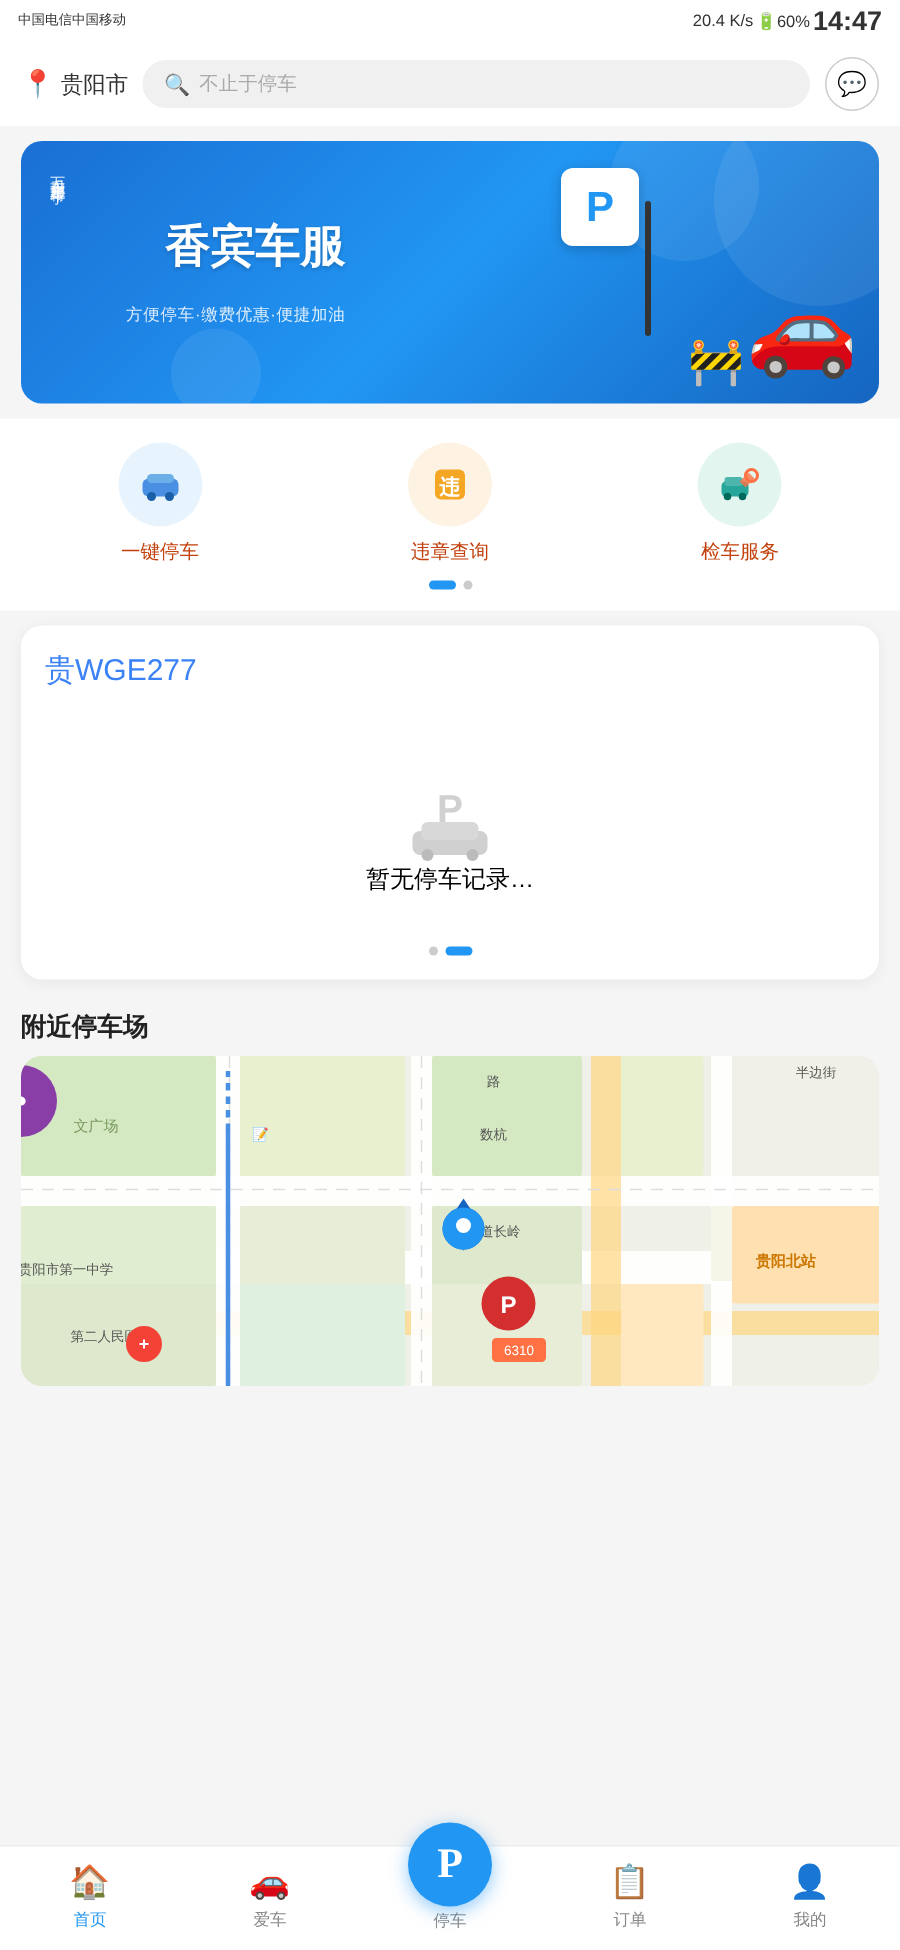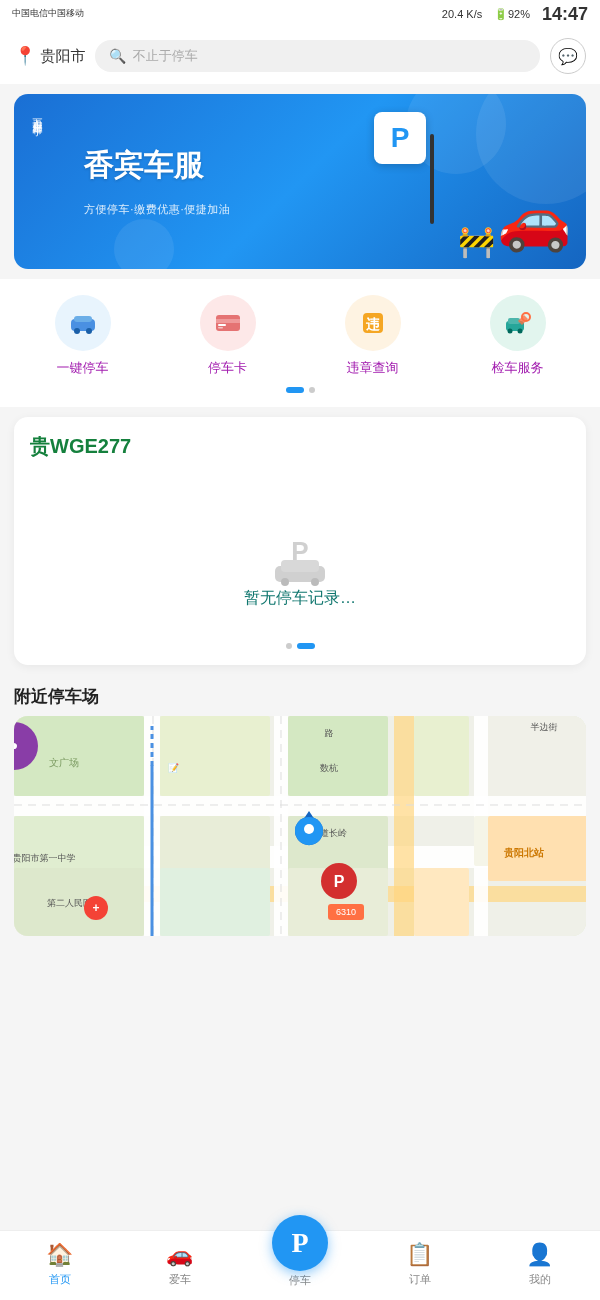--- a/index.html
+++ b/index.html
@@ -17,21 +17,21 @@
       background: #fff;
       padding: 4px 12px;
       display: flex;
       justify-content: space-between;
       align-items: center;
       font-size: 11px;
       color: #333;
       height: 28px;
     }
     .status-left { display: flex; flex-direction: row; font-size: 9px; line-height: 1.3; text-align: center; }
-    .status-right { display: flex; align-items: center; gap: 12px; font-size: 11px; }
+    .status-right { display: flex; align-items: center; gap: 2px; font-size: 11px; }
     .status-time { font-weight: bold; font-size: 18px; }
 
     
     .header {
       background: #fff;
       padding: 10px 14px;
       display: flex;
       align-items: center;
       gap: 10px;
     }
@@ -76,20 +76,21 @@
     .banner {
       margin: 10px 14px;
       border-radius: 14px;
       overflow: hidden;
       height: 175px;
       background: linear-gradient(135deg, #1a6fd4 0%, #2196f3 50%, #1565c0 100%);
       position: relative;
       display: flex;
       align-items: center;
       padding: 0 20px;
+      text-align: right;
     }
     .banner-left-text {
       position: absolute;
       left: 16px;
       top: 16px;
       width: 44px;
       font-size: 10px;
       color: rgba(255,255,255,0.85);
       line-height: 1.5;
       writing-mode: vertical-lr;
@@ -185,21 +186,21 @@
       justify-content: center;
       font-size: 28px;
     }
     .action-icon.blue { background: #e8f4fd; }
     .action-icon.green { background: #e8f8e8; }
     .action-icon.orange-red { background: #fde8e8; }
     .action-icon.orange { background: #fef3e2; }
     .action-icon.teal { background: #e2f5ee; }
     .action-label {
       font-size: 13px;
-      color: #a21caf;
+      color: #c2410c;
       text-align: center;
     }
     .dots-indicator {
       display: flex;
       justify-content: center;
       gap: 5px;
       margin-top: 10px;
       padding-bottom: 6px;
     }
     .dot {
@@ -213,33 +214,33 @@
     
     .car-card {
       background: #fff;
       margin: 0 14px 10px;
       border-radius: 14px;
       padding: 16px;
       box-shadow: 0 2px 10px rgba(0,0,0,0.06);
     }
     .car-plate {
       font-size: 20px;
-      font-weight: bold;
-      color: #15803d;
-      margin-bottom: 28px;
+      font-weight: normal;
+      color: #3b82f6;
+      margin-bottom: 16px;
     }
     .car-empty {
       display: flex;
       flex-direction: column;
       align-items: center;
       padding: 20px 0;
     }
     .car-empty-text {
       font-size: 16px;
-      color: #0f766e;
+      color: #000000;
     }
     .car-dots {
       display: flex;
       justify-content: center;
       gap: 5px;
       margin-top: 14px;
     }
 
     
     .section-title {
@@ -326,21 +327,21 @@
 </head>
 <body>
 
 <div class="status-bar">
   <div class="status-left">
     <span>中国电信</span>
     <span>中国移动</span>
   </div>
   <div class="status-right">
     <span>20.4 K/s</span>
-    <span>🔋<span>92%</span></span>
+    <span>🔋<span>60%</span></span>
     <span class="status-time">14:47</span>
   </div>
 </div>
 
 <div class="main-content">
 
   <div class="header">
     <div class="location-btn">
       <span class="location-pin">📍</span>
       <span>贵阳市</span>
@@ -380,31 +381,20 @@
             <rect x="4" y="12" width="24" height="12" rx="4" fill="#4a90e2"></rect>
             <rect x="7" y="9" width="18" height="6" rx="3" fill="#6baee8"></rect>
             <circle cx="10" cy="24" r="3" fill="#1a5fa8"></circle>
             <circle cx="22" cy="24" r="3" fill="#1a5fa8"></circle>
           </svg>
         </div>
         <span class="action-label">一键停车</span>
       </div>
 
 
-      <div class="action-item">
-        <div class="action-icon orange-red">
-          <svg width="32" height="32" viewBox="0 0 32 32" fill="none">
-            <rect x="4" y="8" width="24" height="16" rx="3" fill="#e57373"></rect>
-            <rect x="4" y="12" width="24" height="4" fill="#ef9a9a"></rect>
-            <rect x="6" y="17" width="8" height="2" rx="1" fill="#fff"></rect>
-            <rect x="6" y="20" width="5" height="1.5" rx="0.75" fill="rgba(255,255,255,0.6)"></rect>
-          </svg>
-        </div>
-        <span class="action-label">停车卡</span>
-      </div>
 
       <div class="action-item">
         <div class="action-icon orange">
           <svg width="32" height="32" viewBox="0 0 32 32" fill="none">
             <rect x="6" y="6" width="20" height="20" rx="4" fill="#f5a623"></rect>
             <text x="16" y="22" text-anchor="middle" font-size="14" font-weight="bold" fill="white">违</text>
           </svg>
         </div>
         <span class="action-label">违章查询</span>
       </div>

